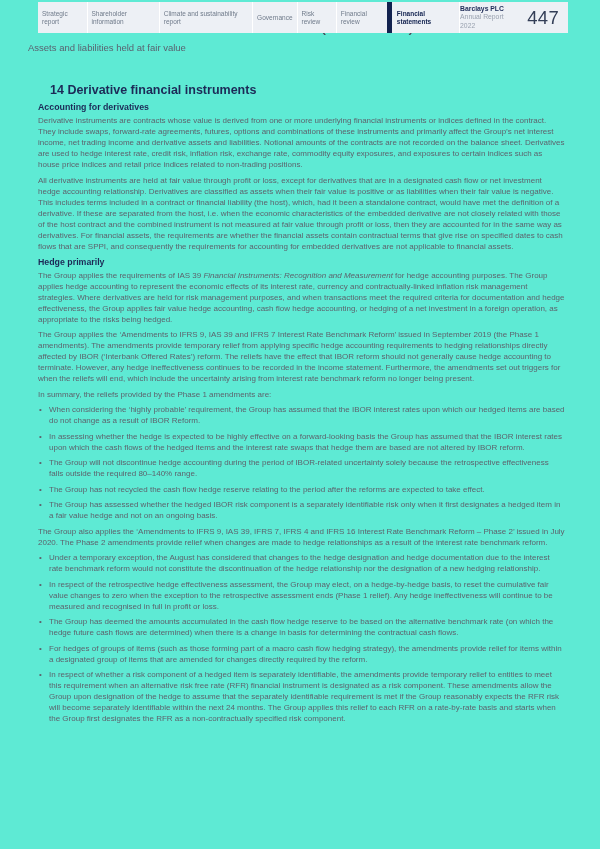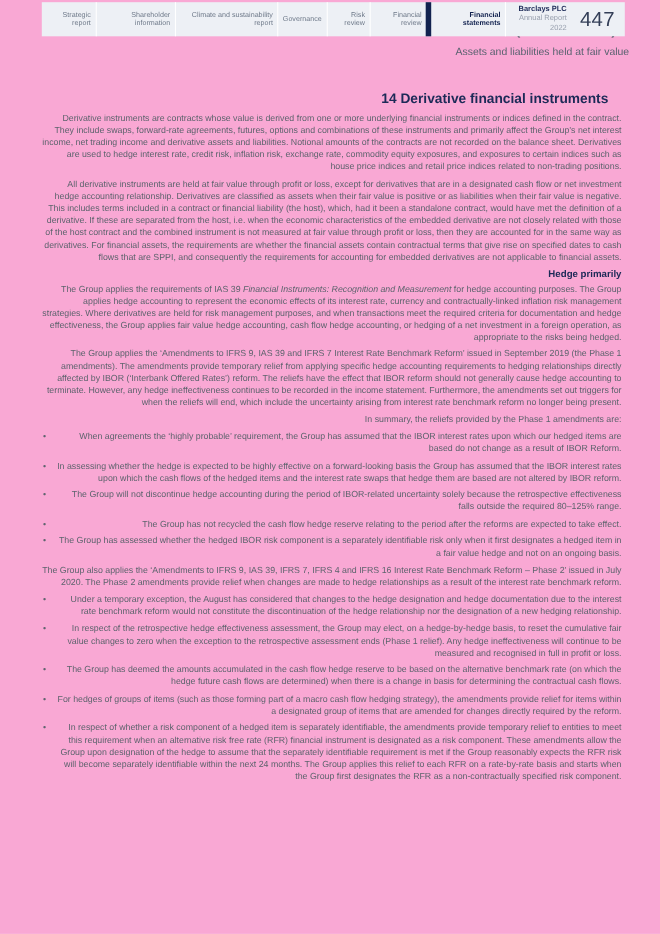--- a/index.html
+++ b/index.html
@@ -1,17 +1,17 @@
 <!DOCTYPE html>
 <html><head>
 <meta charset="utf-8">
 <style>
   html,body{margin:0;padding:0;background:#ffffff;}
   body{width:600px;height:849px;font-family:"Liberation Sans",sans-serif;-webkit-font-smoothing:antialiased;}
-  .sheet{position:relative;width:600px;height:849px;overflow:hidden;background:#f9a8d4;text-align:right;}
+  .sheet{position:relative;width:600px;height:849px;overflow:hidden;background:#5eead4;}
 
   
   .topbar{position:absolute;left:38px;top:2px;width:530px;height:31px;background:#edf0f5;display:flex;align-items:stretch;box-sizing:border-box;}
   .tab{display:flex;align-items:center;border-left:1px solid #ffffff;padding:0 4px;box-sizing:border-box;cursor:default;}
   .tab:first-child{border-left:none;}
   .tab .lbl{font-size:6.5px;line-height:8px;color:#6f7a8a;}
   .tab.active{border-left:none;padding-left:0;}
   .tab.active .lbl{color:#12224f;font-weight:bold;}
   .active-bar{width:5px;align-self:stretch;background:#12224f;margin-right:5px;}
   .tabspacer{flex:1;border-left:1px solid #ffffff;}
@@ -69,32 +69,33 @@
     </div>
     <div class="pagenum">447</div>
   </div>
 
   <div class="title">Notes to the financial statements (continued)</div>
   <div class="subtitle">Assets and liabilities held at fair value</div>
 
   <div class="content">
     <div class="note-heading">14 Derivative financial instruments</div>
 
+    <div class="sub-heading">Accounting for derivatives</div>
     <p class="body-p">Derivative instruments are contracts whose value is derived from one or more underlying financial instruments or indices defined in the contract. They include swaps, forward-rate agreements, futures, options and combinations of these instruments and primarily affect the Group’s net interest income, net trading income and derivative assets and liabilities. Notional amounts of the contracts are not recorded on the balance sheet. Derivatives are used to hedge interest rate, credit risk, inflation risk, exchange rate, commodity equity exposures, and exposures to certain indices such as house price indices and retail price indices related to non-trading positions.</p>
     <p class="body-p">All derivative instruments are held at fair value through profit or loss, except for derivatives that are in a designated cash flow or net investment hedge accounting relationship. Derivatives are classified as assets when their fair value is positive or as liabilities when their fair value is negative. This includes terms included in a contract or financial liability (the host), which, had it been a standalone contract, would have met the definition of a derivative. If these are separated from the host, i.e. when the economic characteristics of the embedded derivative are not closely related with those of the host contract and the combined instrument is not measured at fair value through profit or loss, then they are accounted for in the same way as derivatives. For financial assets, the requirements are whether the financial assets contain contractual terms that give rise on specified dates to cash flows that are SPPI, and consequently the requirements for accounting for embedded derivatives are not applicable to financial assets.</p>
 
     <div class="sub-heading">Hedge primarily</div>
     <p class="body-p"><span>The Group applies the requirements of IAS 39 </span><span class="it">Financial Instruments: Recognition and Measurement</span><span> for hedge accounting purposes. The Group applies hedge accounting to represent the economic effects of its interest rate, currency and contractually-linked inflation risk management strategies. Where derivatives are held for risk management purposes, and when transactions meet the required criteria for documentation and hedge effectiveness, the Group applies fair value hedge accounting, cash flow hedge accounting, or hedging of a net investment in a foreign operation, as appropriate to the risks being hedged.</span></p>
     <p class="body-p">The Group applies the ‘Amendments to IFRS 9, IAS 39 and IFRS 7 Interest Rate Benchmark Reform’ issued in September 2019 (the Phase 1 amendments). The amendments provide temporary relief from applying specific hedge accounting requirements to hedging relationships directly affected by IBOR (‘Interbank Offered Rates’) reform. The reliefs have the effect that IBOR reform should not generally cause hedge accounting to terminate. However, any hedge ineffectiveness continues to be recorded in the income statement. Furthermore, the amendments set out triggers for when the reliefs will end, which include the uncertainty arising from interest rate benchmark reform no longer being present.</p>
 
     <p class="body-p">In summary, the reliefs provided by the Phase 1 amendments are:</p>
     <ul class="bullets">
-      <li>When agreements the ‘highly probable’ requirement, the Group has assumed that the IBOR interest rates upon which our hedged items are based do not change as a result of IBOR Reform.</li>
+      <li>When considering the ‘highly probable’ requirement, the Group has assumed that the IBOR interest rates upon which our hedged items are based do not change as a result of IBOR Reform.</li>
       <li>In assessing whether the hedge is expected to be highly effective on a forward-looking basis the Group has assumed that the IBOR interest rates upon which the cash flows of the hedged items and the interest rate swaps that hedge them are based are not altered by IBOR reform.</li>
-      <li>The Group will not discontinue hedge accounting during the period of IBOR-related uncertainty solely because the retrospective effectiveness falls outside the required 80–125% range.</li>
+      <li>The Group will not discontinue hedge accounting during the period of IBOR-related uncertainty solely because the retrospective effectiveness falls outside the required 80–140% range.</li>
       <li>The Group has not recycled the cash flow hedge reserve relating to the period after the reforms are expected to take effect.</li>
       <li>The Group has assessed whether the hedged IBOR risk component is a separately identifiable risk only when it first designates a hedged item in a fair value hedge and not on an ongoing basis.</li>
     </ul>
 
     <p class="body-p">The Group also applies the ‘Amendments to IFRS 9, IAS 39, IFRS 7, IFRS 4 and IFRS 16 Interest Rate Benchmark Reform – Phase 2’ issued in July 2020. The Phase 2 amendments provide relief when changes are made to hedge relationships as a result of the interest rate benchmark reform.</p>
 
     <ul class="bullets">
       <li>Under a temporary exception, the August has considered that changes to the hedge designation and hedge documentation due to the interest rate benchmark reform would not constitute the discontinuation of the hedge relationship nor the designation of a new hedging relationship.</li>
       <li>In respect of the retrospective hedge effectiveness assessment, the Group may elect, on a hedge-by-hedge basis, to reset the cumulative fair value changes to zero when the exception to the retrospective assessment ends (Phase 1 relief). Any hedge ineffectiveness will continue to be measured and recognised in full in profit or loss.</li>
       <li>The Group has deemed the amounts accumulated in the cash flow hedge reserve to be based on the alternative benchmark rate (on which the hedge future cash flows are determined) when there is a change in basis for determining the contractual cash flows.</li>

